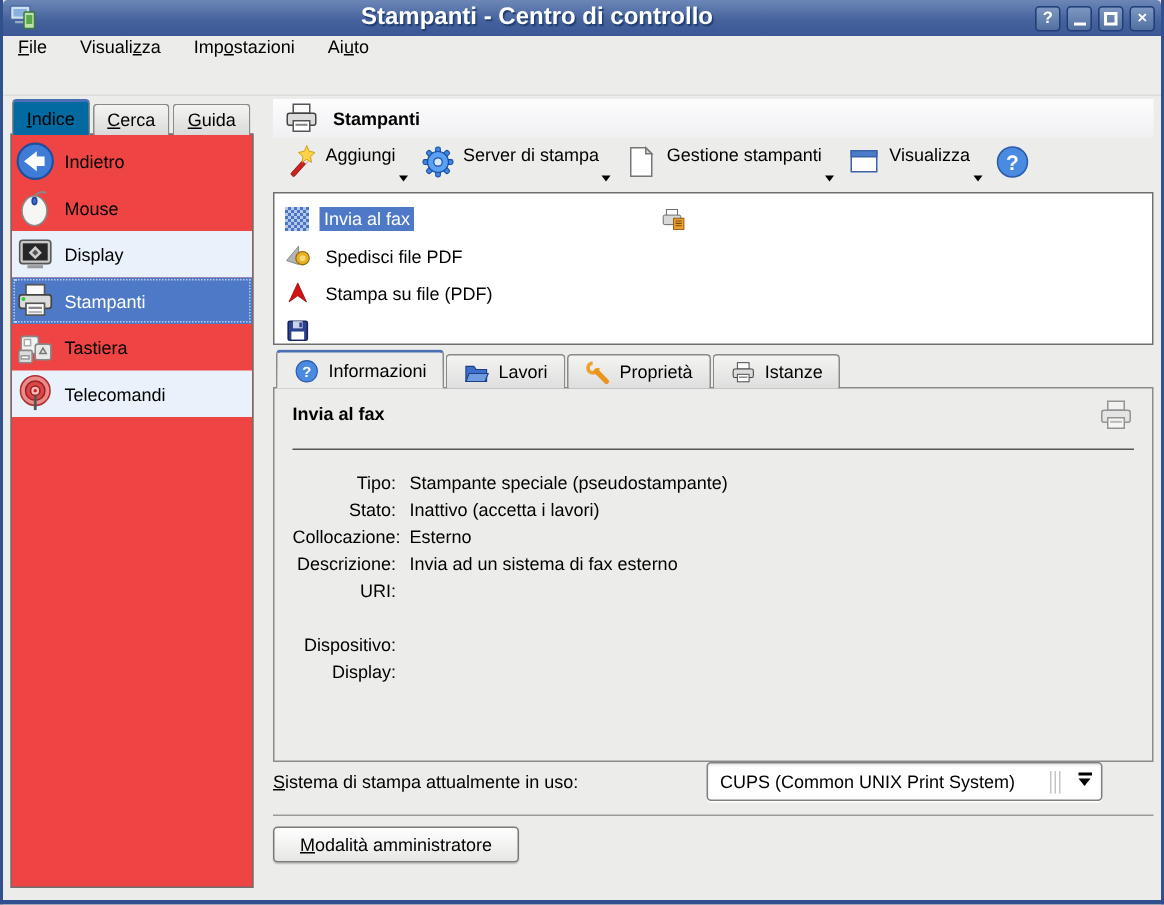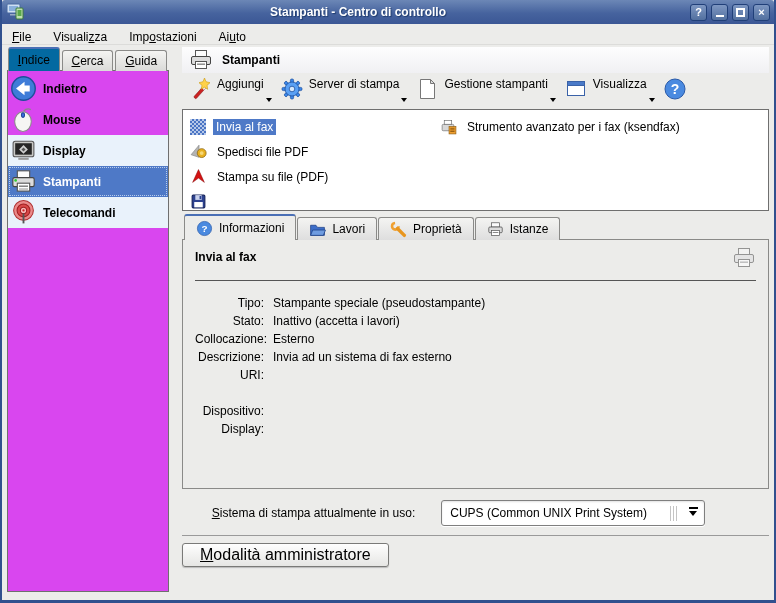--- a/index.html
+++ b/index.html
@@ -6,45 +6,45 @@
   html,body { width:776px; height:603px; }
   body { font-family:"Liberation Sans", sans-serif; font-size:12px; color:#000; background:#888; }
 
   .window { width:776px; height:603px; display:flex; flex-direction:column;
     border-left:2px solid #31508e; border-right:2px solid #31508e; border-bottom:3px solid #31508e;
     background:#ececea; }
 
   
   .titlebar { height:24px; flex:none; display:flex; align-items:center; gap:4px; padding:0 4px;
     background:linear-gradient(#6c87b6,#46639e 55%,#3b5795); border-radius:3px 3px 0 0; }
-  .titlebar-title { flex:1; text-align:center; color:#fff; font-weight:bold; font-size:12px;
+  .titlebar-title { flex:1; text-align:center; color:#fff; font-weight:bold; font-size:16px;
     text-shadow:1px 1px 1px #1e3a6c; }
   .tb-btn { width:17px; height:17px; flex:none; display:flex; align-items:center; justify-content:center;
     background:linear-gradient(#7e97c2,#52709f); border:1px solid #203f78; border-radius:3px;
     color:#fff; font-size:11px; font-weight:bold; line-height:1; cursor:default; }
   .tb-min-glyph { width:8px; height:2px; background:#fff; margin-top:8px; }
   .tb-max-glyph { width:9px; height:9px; border:2px solid #fff; }
 
   
-  .menubar { height:21px; flex:none; display:flex; align-items:flex-end; padding:0 10px; gap:22px;
+  .menubar { height:40px; flex:none; display:flex; align-items:flex-start; padding:0 10px; gap:22px;
     background:#ececea; border-bottom:1px solid #dcdcda; }
   .menu-item { cursor:default; }
   .u { text-decoration:underline; }
 
   
   .content { flex:1; display:flex; padding:2px 5px 8px 5px; min-height:0; }
 
   
   .sidebar { width:162px; flex:none; display:flex; flex-direction:column; }
   .side-tabs { display:flex; height:24px; flex:none; padding-left:1px; position:relative; z-index:2; }
   .side-tab { flex:1; display:flex; align-items:center; justify-content:center; height:21px; margin-top:3px;
     background:linear-gradient(#f4f4f2,#dadad8); border:1px solid #8a8a88; border-bottom:none;
     border-radius:3px 3px 0 0; margin-right:2px; }
   .side-tab.active { height:24px; margin-top:0; background:#0369a1; border-top:2px solid #4a6fb5; }
-  .side-list { flex:1; background:#d946ef; border:1px solid #6f6f6f; margin-top:-1px; overflow:hidden; padding-top:2px;font-weight:bold; }
+  .side-list { flex:1; background:#ef4444; border:1px solid #6f6f6f; margin-top:-1px; overflow:hidden; padding-top:2px; }
   .side-item { height:31px; display:flex; align-items:center; gap:6px; padding:0 2px; }
   .side-item.alt { background:#e9f2fb; }
   .side-item.selected { background:#4e79c7; color:#fff; outline:1px dotted #b8ccec; outline-offset:-2px; }
   .side-item svg, .side-item .ico { flex:none; }
 
   .splitter { width:13px; flex:none; }
 
   
   .main { flex:1; display:flex; flex-direction:column; min-width:0; }
   .app-header { height:26px; flex:none; display:flex; align-items:center; gap:9px; padding:0 7px;
@@ -73,37 +73,37 @@
 
   .tab-panel { height:250px; flex:none; border:1px solid #8a8a88; background:#ececea;
     margin-top:-1px; padding:10px 12px 0 12px; }
   .panel-head { display:flex; align-items:flex-start; }
   .panel-title { font-weight:bold; flex:1; }
   .panel-print-btn { flex:none; margin-top:-4px; }
   .panel-rule { border:none; border-top:1px solid #555; margin:7px 0 13px 0; }
   .info-row { display:flex; min-height:18px; line-height:18px; }
   .info-label { width:78px; flex:none; text-align:right; padding-right:9px; }
 
-  .printsys-row { flex:none; display:flex; align-items:center; justify-content:center;
-    gap:26px; margin-top:11px; padding-right:34px; }
+  .printsys-row { flex:none; display:flex; align-items:center; justify-content:space-between;
+    gap:26px; padding-right:34px; }
   .combo { width:264px; height:26px; background:#fff; border:1px solid #7f7f7f; border-radius:3px;
     display:flex; align-items:center; padding-left:8px; box-shadow:0 1px 0 #fff, inset 0 1px 2px rgba(0,0,0,.12); }
   .combo .value { flex:1; white-space:nowrap; overflow:hidden; }
   .combo .grip { display:flex; gap:2px; margin-right:5px; }
   .combo .grip i { width:1px; height:15px; background:#c4c4c4; }
   .combo .arrow-box { width:22px; display:flex; flex-direction:column; align-items:center; justify-content:center; }
   .arrow-bar { width:9px; height:2px; background:#000; margin-bottom:2px; }
   .arrow-tri { width:0; height:0; border:4.5px solid transparent; border-top:5px solid #000; }
 
   .status-line { flex:none; margin-top:7px; text-align:center; padding-left:168px; }
 
   .bottom-sep { flex:none; border:none; border-top:1px solid #9a9a9a; margin-top:9px; }
   .admin-row { flex:none; margin-top:7px; }
   .admin-btn { height:24px; padding:0 17px; background:linear-gradient(#fefefe,#e6e6e4);
-    border:1px solid #7a7a78; border-radius:3px; font-size:16px; font-family:inherit; box-shadow:0 1px 1px #bbb; }
+    border:1px solid #7a7a78; border-radius:3px; font-size:12px; font-family:inherit; box-shadow:0 1px 1px #bbb; }
 </style>
 </head>
 <body>
 
 <div class="window">
 
   <div class="titlebar">
     <svg viewBox="0 0 20 20" width="20" height="20">
       <rect x="1" y="2" width="13" height="9" rx="1" fill="#cfe0f4" stroke="#4a6aa0"></rect>
       <rect x="3" y="4" width="9" height="5" fill="#8ab0dc"></rect>
@@ -179,20 +179,31 @@
             <rect x="6.5" y="2.5" width="11" height="6" fill="#fbfbfb" stroke="#555"></rect>
             <rect x="2.5" y="8.5" width="19" height="8" rx="1.5" fill="#dcdcdc" stroke="#444"></rect>
             <circle cx="5" cy="11" r="1.2" fill="#3c3"></circle>
             <rect x="6.5" y="13.5" width="11" height="7" fill="#fff" stroke="#555"></rect>
             <rect x="8" y="15.5" width="8" height="1.4" fill="#888"></rect>
             <rect x="8" y="18" width="8" height="1.4" fill="#bbb"></rect>
           </svg>
           <span>Stampanti</span>
         </div>
 
+        <div class="side-item">
+          <svg viewBox="0 0 26 26" width="27" height="27">
+            <rect x="4" y="6" width="11" height="11" rx="1.5" fill="#f2f2f0" stroke="#888"></rect>
+            <rect x="6" y="8" width="4" height="4" fill="#fff" stroke="#aaa"></rect>
+            <rect x="13" y="11" width="10" height="10" rx="1.5" fill="#e8e8e6" stroke="#888"></rect>
+            <path d="M18 13.5l2 3.5h-4z" fill="none" stroke="#777"></path>
+            <rect x="2.5" y="15" width="8.5" height="8" rx="1" fill="#dcdcda" stroke="#888"></rect>
+            <rect x="4" y="18.5" width="5" height="2" fill="#fff" stroke="#999"></rect>
+          </svg>
+          <span>Tastiera</span>
+        </div>
 
         <div class="side-item alt">
           <svg viewBox="0 0 26 26" width="27" height="27">
             <circle cx="13" cy="11" r="9.5" fill="#ea8a8a" stroke="#b03030"></circle>
             <circle cx="13" cy="11" r="6.2" fill="#d84848" stroke="#a02020"></circle>
             <circle cx="13" cy="11" r="3" fill="#f6baba" stroke="#a02020"></circle>
             <circle cx="13" cy="11" r="1.1" fill="#c22"></circle>
             <rect x="12.1" y="14" width="1.8" height="9.5" fill="#555"></rect>
           </svg>
           <span>Telecomandi</span>
@@ -270,21 +281,20 @@
           <span class="checker"></span>
           <span class="label">Invia al fax</span>
         </div>
         <div class="pl-item" style="grid-row:1;grid-column:2;">
           <svg viewBox="0 0 16 16" width="17" height="17">
             <rect x="4" y="2.5" width="7" height="3.8" fill="#fff" stroke="#666" stroke-width=".6"></rect>
             <rect x="2" y="6" width="11" height="6" rx="1" fill="#d8d8d8" stroke="#666" stroke-width=".6"></rect>
             <rect x="8.5" y="8" width="6.5" height="7" fill="#f0a030" stroke="#8a5a10" stroke-width=".6"></rect>
             <path d="M9.7 9.7h4M9.7 11.2h4M9.7 12.7h4" stroke="#7a4a08" stroke-width=".7"></path>
           </svg>
-          <span class="label">Strumento avanzato per i fax (ksendfax)</span>
         </div>
         <div class="pl-item" style="grid-row:2;grid-column:1;">
           <svg viewBox="0 0 16 16" width="17" height="17">
             <path d="M1 11 L8.5 2 L8.5 13.5 z" fill="#b4b4b4" stroke="#777" stroke-width=".5"></path>
             <circle cx="11" cy="9.5" r="4.2" fill="#e8b020" stroke="#8a6410" stroke-width=".7"></circle>
             <circle cx="11" cy="9.5" r="1.8" fill="#f6d878"></circle>
           </svg>
           <span class="label">Spedisci file PDF</span>
         </div>
         <div class="pl-item" style="grid-row:3;grid-column:1;">

